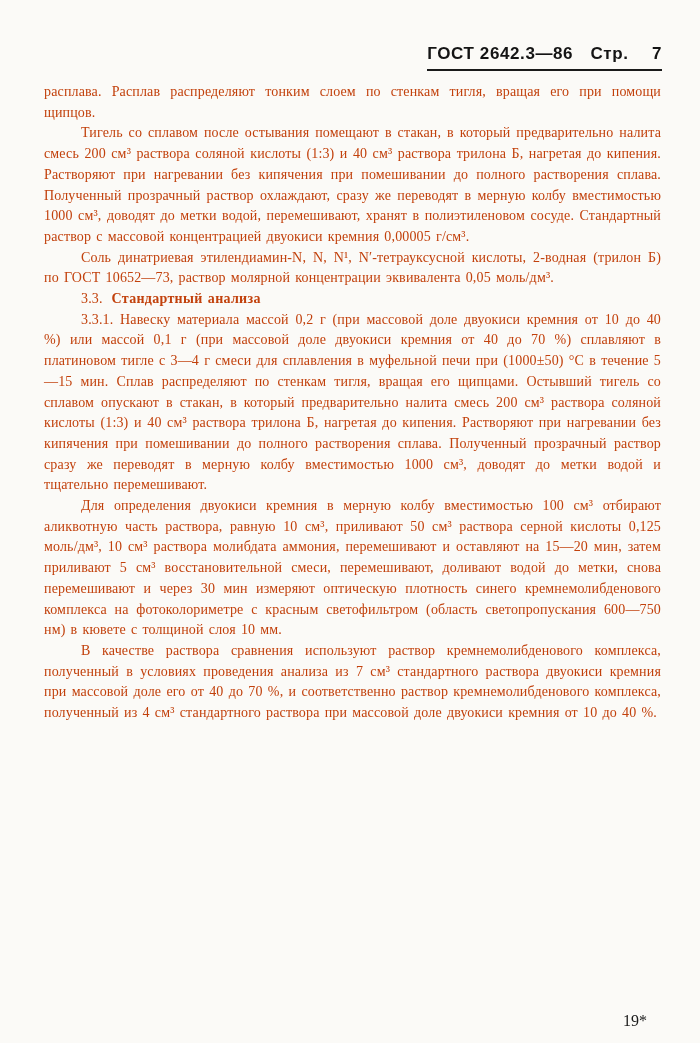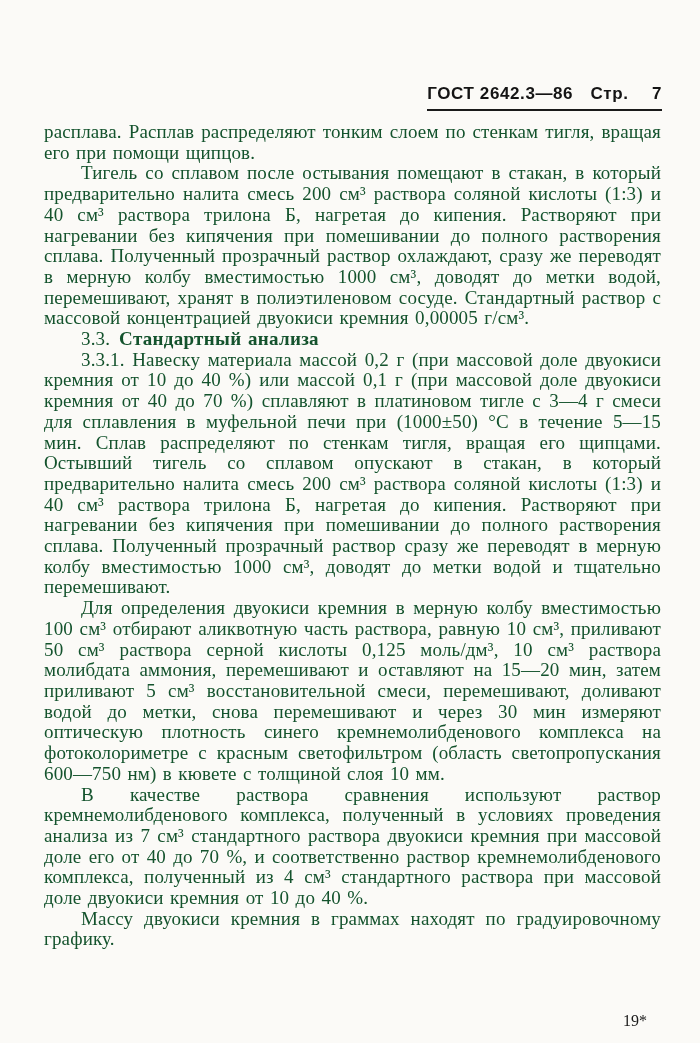--- a/index.html
+++ b/index.html
@@ -9,45 +9,44 @@
     width: 700px;
     height: 1043px;
     background: #fbfaf7;
     color: #191919;
     overflow: hidden;
     font-family: "Liberation Serif", "DejaVu Serif", serif;
   }
   .header {
     padding: 44px 38px 0 44px;
     text-align: right;
-    margin-top: 40px;
   }
   .header-rule {
     display: inline-block;
     font-family: "Liberation Sans", "DejaVu Sans", sans-serif;
     font-weight: 700;
     font-size: 17px;
     letter-spacing: 0.6px;
     color: #141414;
     border-bottom: 2.5px solid #1a1a1a;
     padding-bottom: 5px;
   }
   .hdr-gap { margin-left: 12px; }
   .hdr-num { margin-left: 18px; }
   .body {
     padding: 11px 39px 0 44px;
   }
   .para {
-    font-size: 19px;
+    font-size: 14px;
     line-height: 20.7px;
     text-align: justify;
     text-indent: 37px;
     letter-spacing: 0.15px;
     word-spacing: 1.5px;
-    color: #14532d;
+    color: #c2410c;
   }
   .para.no-indent { text-indent: 0; }
   .para.heading { text-align: left; }
   .heading .section-number { margin-right: 9px; }
   .heading .htitle {
     font-weight: 700;
     letter-spacing: 0.3px;
   }
   .footer {
     position: absolute;
@@ -67,26 +66,26 @@
     <span class="header-rule">
       <span>ГОСТ 2642.3—86</span>
       <span class="hdr-gap">Стр.</span>
       <span class="hdr-num">7</span>
     </span>
   </div>
 
   <main class="body">
     <p class="para no-indent">расплава. Расплав распределяют тонким слоем по стенкам тигля, вращая его при помощи щипцов.</p>
     <p class="para">Тигель со сплавом после остывания помещают в стакан, в который предварительно налита смесь 200 см³ раствора соляной кислоты (1:3) и 40 см³ раствора трилона Б, нагретая до кипения. Растворяют при нагревании без кипячения при помешивании до полного растворения сплава. Полученный прозрачный раствор охлаждают, сразу же переводят в мерную колбу вместимостью 1000 см³, доводят до метки водой, перемешивают, хранят в полиэтиленовом сосуде. Стандартный раствор с массовой концентрацией двуокиси кремния 0,00005 г/см³.</p>
+    <p class="para">Соль динатриевая этилендиамин-N, N, N¹, N′-тетрауксусной кислоты, 2-водная (трилон Б) по ГОСТ 10652—73, раствор молярной концентрации эквивалента 0,05 моль/дм³.</p>
     <p class="para heading">
       <span class="section-number">3.3.</span><b class="htitle">Стандартный анализа</b>
     </p>
     <p class="para">3.3.1. Навеску материала массой 0,2 г (при массовой доле двуокиси кремния от 10 до 40 %) или массой 0,1 г (при массовой доле двуокиси кремния от 40 до 70 %) сплавляют в платиновом тигле с 3—4 г смеси для сплавления в муфельной печи при (1000±50) °С в течение 5—15 мин. Сплав распределяют по стенкам тигля, вращая его щипцами. Остывший тигель со сплавом опускают в стакан, в который предварительно налита смесь 200 см³ раствора соляной кислоты (1:3) и 40 см³ раствора трилона Б, нагретая до кипения. Растворяют при нагревании без кипячения при помешивании до полного растворения сплава. Полученный прозрачный раствор сразу же переводят в мерную колбу вместимостью 1000 см³, доводят до метки водой и тщательно перемешивают.</p>
     <p class="para">Для определения двуокиси кремния в мерную колбу вместимостью 100 см³ отбирают аликвотную часть раствора, равную 10 см³, приливают 50 см³ раствора серной кислоты 0,125 моль/дм³, 10 см³ раствора молибдата аммония, перемешивают и оставляют на 15—20 мин, затем приливают 5 см³ восстановительной смеси, перемешивают, доливают водой до метки, снова перемешивают и через 30 мин измеряют оптическую плотность синего кремнемолибденового комплекса на фотоколориметре с красным светофильтром (область светопропускания 600—750 нм) в кювете с толщиной слоя 10 мм.</p>
     <p class="para">В качестве раствора сравнения используют раствор кремнемолибденового комплекса, полученный в условиях проведения анализа из 7 см³ стандартного раствора двуокиси кремния при массовой доле его от 40 до 70 %, и соответственно раствор кремнемолибденового комплекса, полученный из 4 см³ стандартного раствора при массовой доле двуокиси кремния от 10 до 40 %.</p>
-    <p class="para">Массу двуокиси кремния в граммах находят по градуировочному графику.</p>
   </main>
 
   <div class="footer">
     <span>19*</span>
   </div>
 
 </div>
 
 </body></html>

